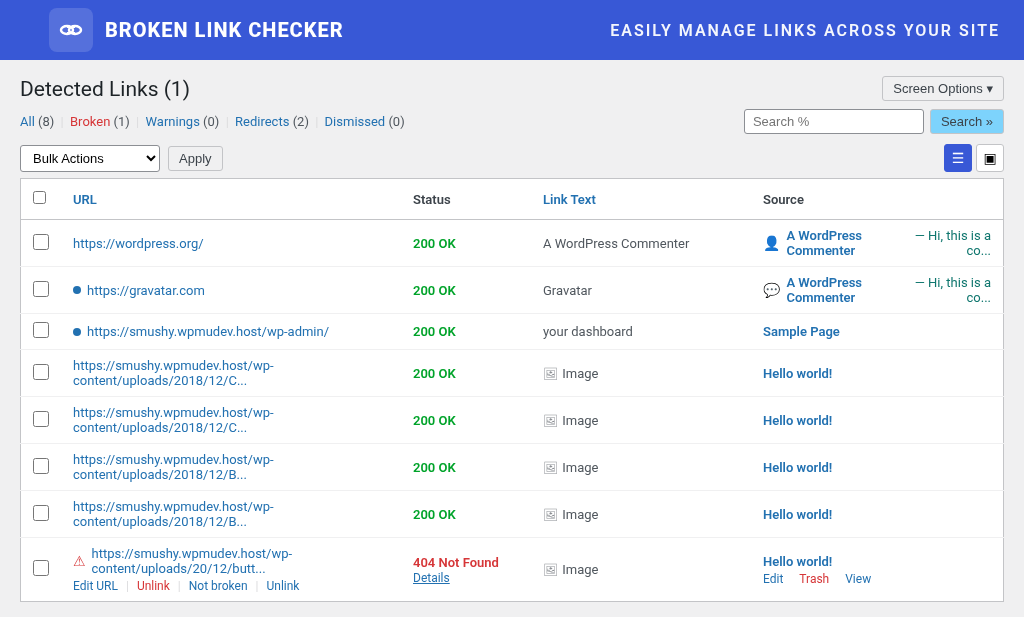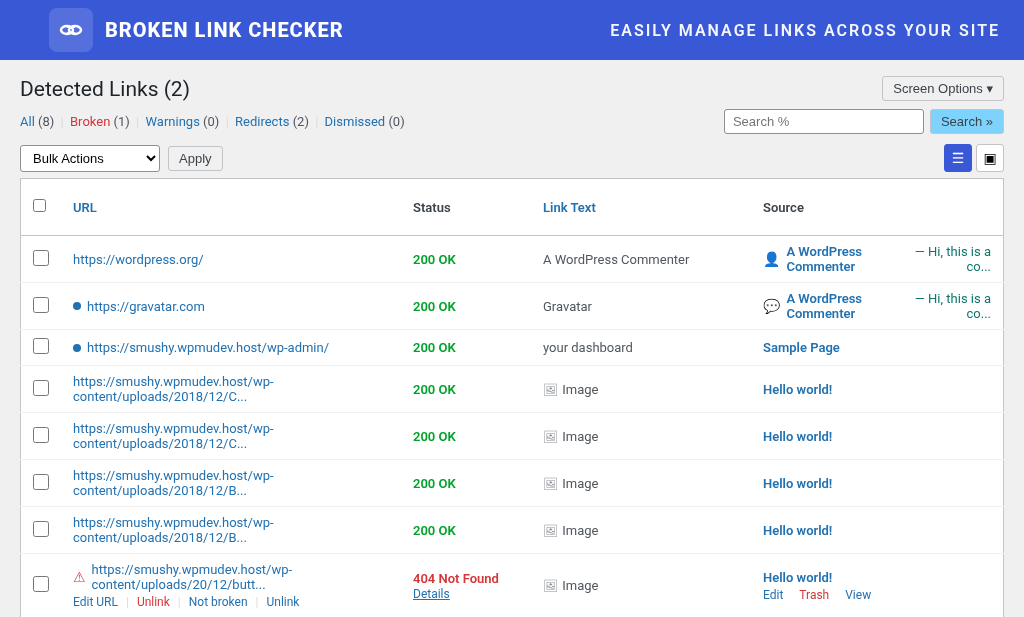--- a/index.html
+++ b/index.html
@@ -96,21 +96,21 @@
     .search-box {
       display: flex;
       align-items: center;
       gap: 6px;
     }
     .search-input {
       border: 1px solid #8c8f94;
       border-radius: 3px;
       padding: 4px 8px;
       font-size: 13px;
-      width: 200px;
+      width: 180px;
     }
     .search-btn {
       background: #7dd3fc;
       border: 1px solid #c3c4c7;
       border-radius: 3px;
       padding: 4px 10px;
       font-size: 13px;
       cursor: pointer;
       color: #3c434a;
     }
@@ -173,21 +173,21 @@
       border-collapse: collapse;
       background: #fff;
       border: 1px solid #c3c4c7;
       border-radius: 3px;
     }
     .links-table thead {
       background: #fff;
       border-bottom: 1px solid #c3c4c7;
     }
     .links-table th {
-      padding: 20px 12px;
+      padding: 12px 12px;
       text-align: left;
       font-weight: 600;
       color: #3c434a;
       font-size: 13px;
     }
     .links-table th.col-check { width: 32px; }
     .links-table th.col-url { width: 340px; }
     .links-table th.col-status { width: 130px; }
     .links-table th.col-linktext { width: 220px; }
     .links-table th.col-source { }
@@ -266,21 +266,21 @@
       </svg>
     </div>
     <span class="header-title">BROKEN LINK CHECKER</span>
   </div>
   <span class="header-tagline">EASILY MANAGE LINKS ACROSS YOUR SITE</span>
 </div>
 
 <div class="content">
 
   <div class="top-bar">
-    <h1 class="page-title">Detected Links (2)</h1>
+    <h1 class="page-title">Detected Links (1)</h1>
     <button class="screen-options-btn">Screen Options ▾</button>
   </div>
 
   <div class="filter-bar">
     <div class="filter-links">
       <a href="#">All</a>
       <span> (8)</span>
       <span class="sep">|</span>
       <a href="#" style="color:#d63638;">Broken</a>
       <span> (1)</span>

